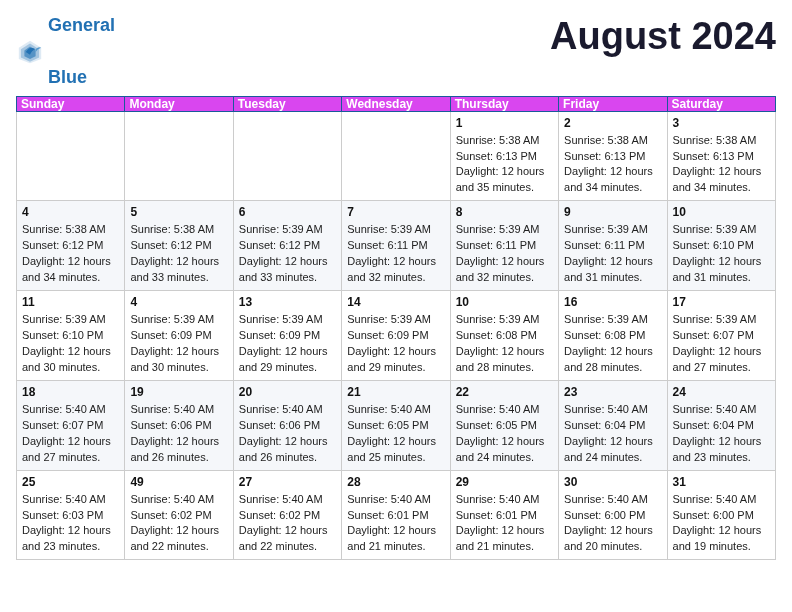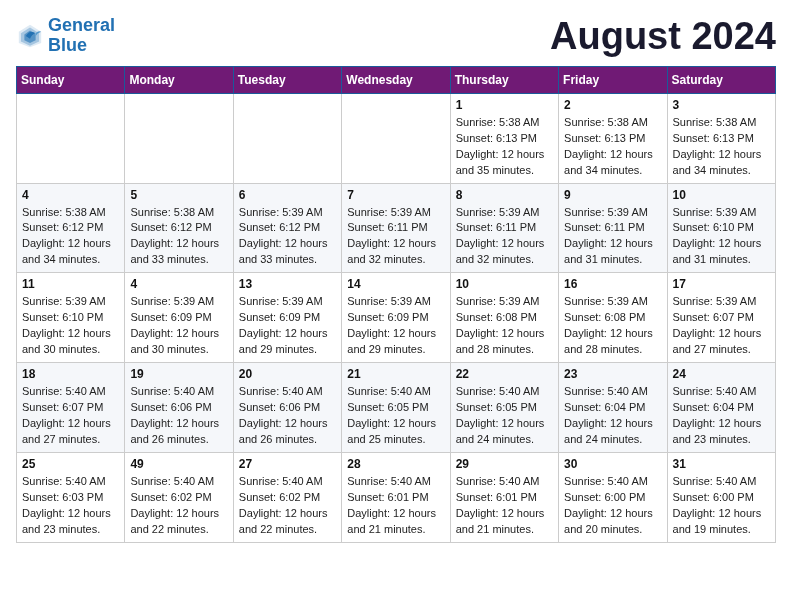--- a/index.html
+++ b/index.html
@@ -45,23 +45,23 @@
     .location {
       font-size: 15px;
       color: #333;
     }
     .calendar {
       width: 100%;
       border-collapse: collapse;
       font-size: 11px;
     }
     .calendar th {
-      background: #701a75;
+      background: #d946ef;
       color: #fff;
-      padding: 6px 4px;
+      padding: 0 4px;
       text-align: left;
       font-size: 12px;
       font-weight: bold;
       border: 1px solid #1a5a9a;
     }
     .calendar td {
       border: 1px solid #ccc;
       vertical-align: top;
       padding: 4px 5px;
       width: calc(100% / 7);
@@ -92,21 +92,21 @@
 <div class="header">
   <div class="logo">
     <svg class="logo-icon" viewBox="0 0 40 40">
       <polygon points="20,4 36,14 36,30 20,36 4,30 4,14" fill="#2271b3" opacity="0.15"></polygon>
       <polygon points="20,8 33,16 33,28 20,34 7,28 7,16" fill="#2271b3" opacity="0.3"></polygon>
       <polygon points="20,12 28,18 28,26 20,30 12,26 12,18" fill="#2271b3" opacity="0.6"></polygon>
 
       <path d="M14,20 Q20,10 28,16 Q22,18 20,24 Z" fill="#2271b3"></path>
       <path d="M28,16 Q32,12 36,14 Q30,16 28,20 Z" fill="#5599cc"></path>
     </svg>
-    <div style="display:flex;flex-direction:column;">
+    <div style="display:flex;flex-direction:column;gap:32px;">
       <div class="logo-text">
         <span>General</span>
       </div>
       <div class="logo-text" style="color:#2271b3;">
         <span>Blue</span>
       </div>
     </div>
   </div>
   <div class="title-block">
     <div class="month-year">August 2024</div>

